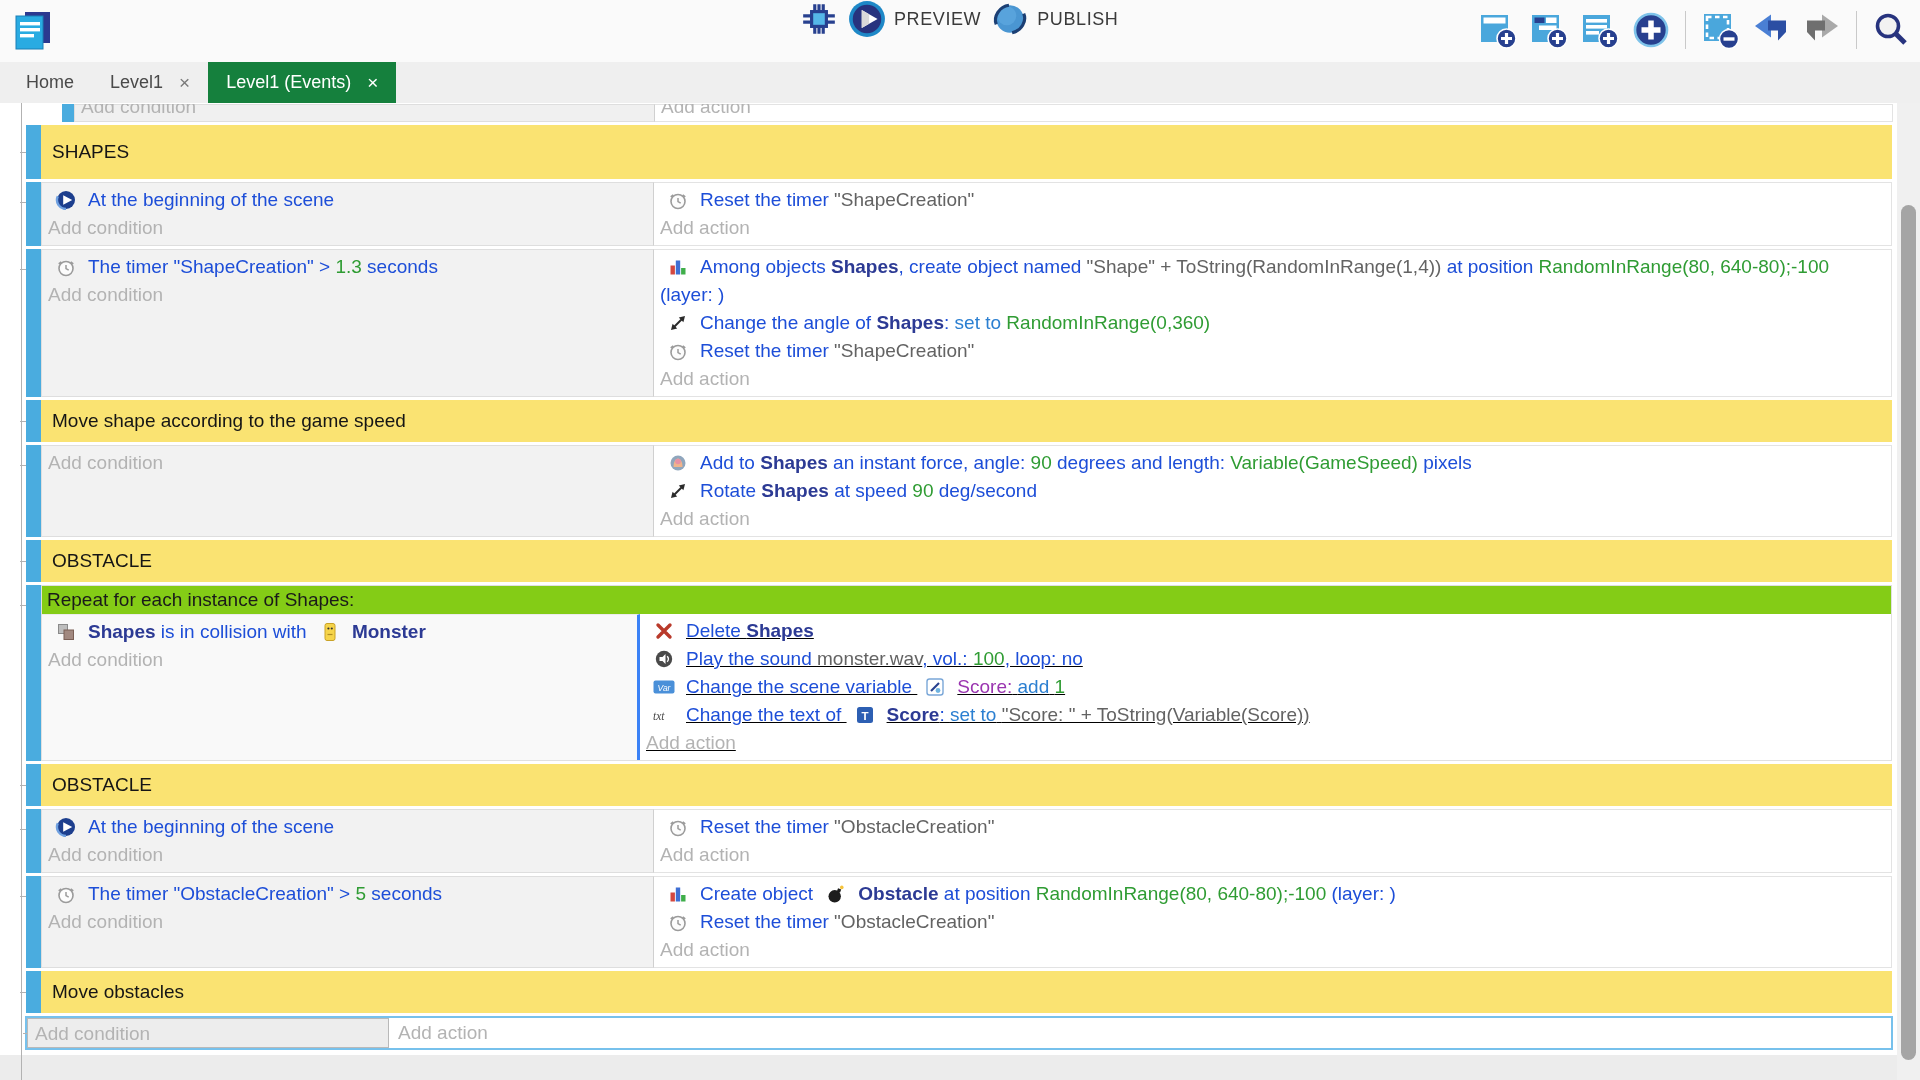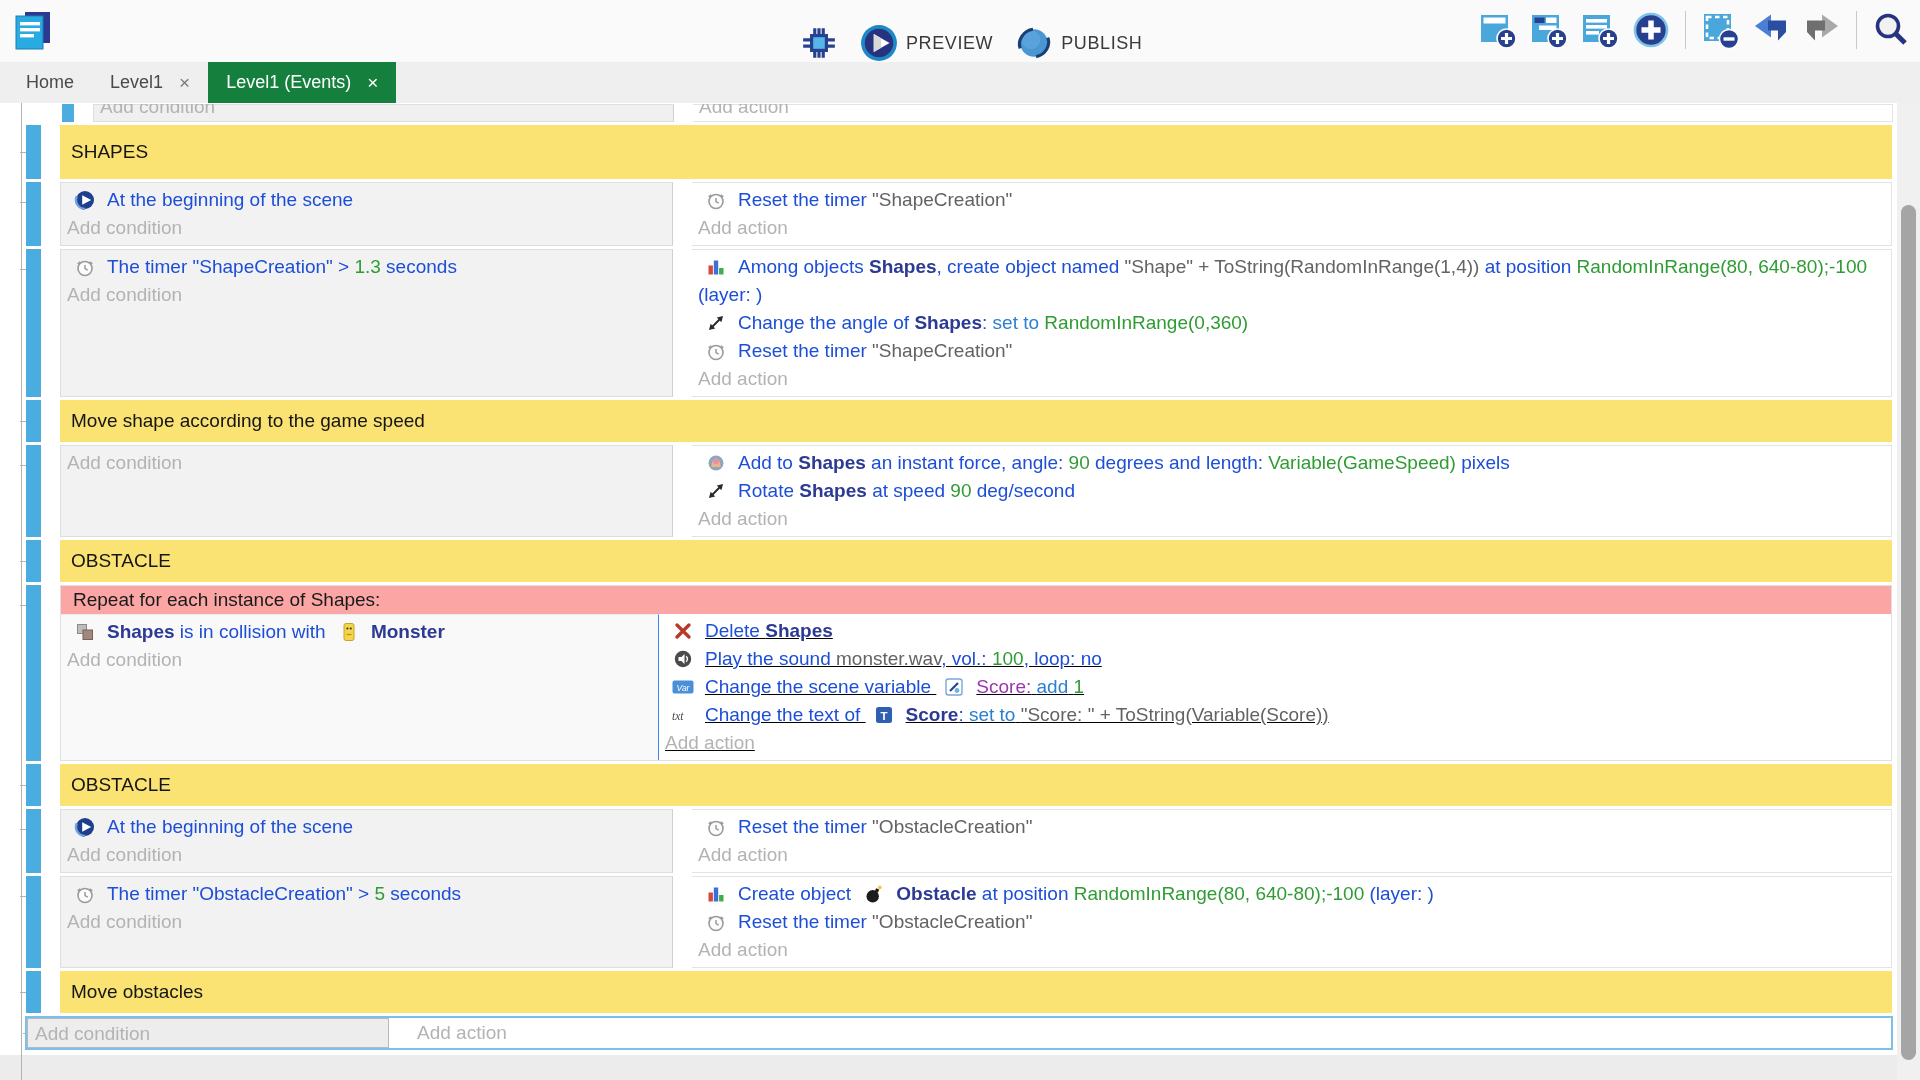--- a/index.html
+++ b/index.html
@@ -3,42 +3,42 @@
 <meta charset="utf-8">
 <style>
   * { box-sizing: border-box; }
   html,body { margin:0; padding:0; width:1920px; height:1080px; overflow:hidden;
               font-family:"Liberation Sans", sans-serif; background:#fff; }
 
   
   .toolbar { position:absolute; top:0; left:0; right:0; height:62px; background:#fafafa; }
   .logo { position:absolute; left:12px; top:10px; width:42px; height:42px; cursor:pointer; }
   .logo svg { width:100%; height:100%; }
-  .center-tools { position:absolute; left:800px; top:0; height:62px; display:flex; align-items:flex-end; gap:22px; }
+  .center-tools { position:absolute; left:800px; top:0; height:62px; display:flex; align-items:flex-start; gap:10px; }
   .tool-ic { width:38px; height:38px; display:inline-block; }
   .tool-ic svg { width:100%; height:100%; }
   .tool-btn { display:flex; align-items:center; gap:8px; cursor:pointer; }
   .tool-label { font-size:18px; color:#3a3a3a; letter-spacing:.6px; }
   .right-tools { position:absolute; right:10px; top:11px; display:flex; align-items:center; gap:13px; }
   .vsep { width:1px; height:38px; background:#c9c9c9; margin:0 2px; }
 
   
   .tabbar { position:absolute; top:62px; left:0; right:0; height:41px; background:#efefef;
             display:flex; align-items:stretch; padding-left:8px; }
   .tab { display:flex; align-items:center; gap:16px; padding:0 18px; font-size:18px; color:#4a4a4a; cursor:pointer; }
   .tab.active { background:#15803d; color:#fff; }
   .tab .x { font-size:19px; line-height:19px; color:#7a7a7a; cursor:pointer; }
   .tab.active .x { color:#fff; }
 
   
   .sheet { position:absolute; top:103px; left:0; right:0; bottom:0; background:#ececec; overflow:hidden; }
   .rows { background:#fff; width:1897px; padding-top:1px; padding-bottom:2px; }
   .rail { position:absolute; left:21px; top:0; bottom:0; width:1px; background:#b2b2b2; }
 
-  .grow, .erow, .selrow, .cliprow { position:relative; margin:0 0 3px 26px; width:1866px; display:flex;gap:19px; }
+  .grow, .erow, .selrow, .cliprow { position:relative; margin:0 0 3px 26px; width:1866px; display:flex; }
   .grow::before, .erow::before, .selrow::before, .cliprow::before {
     content:''; position:absolute; left:-6px; top:20px; width:6px; height:1px; background:#b2b2b2; }
   .grow::before { top:50%; }
   .selrow::before { left:-4px; width:4px; top:50%; }
 
   .bar { width:15px; background:#4aacdf; flex:none; cursor:pointer; }
   .glabel { flex:1; background:#fae372; display:flex; align-items:center; padding-left:11px;
             font-size:19px; color:#151515; }
   .grow { height:42px; }
   .grow.tall { height:54px; }
@@ -54,23 +54,23 @@
   .s-val   { color:#2f9c33; }
   .s-kw    { color:#2b7fd1; }
   .s-str   { color:#636363; }
   .s-var   { color:#9a35b0;text-align:right; }
 
   .ic { display:inline-block; width:36px; height:20px; vertical-align:-4px; margin-right:4px; }
   .ic svg { width:100%; height:100%; }
 
   
   .fmain { flex:1; display:flex; flex-direction:column; border:1px solid #e0e0e0; background:#fff; }
-  .fhead { font-size:19px; line-height:28px; color:#1a1a1a; padding-left:12px; background:#fca5a5; }
+  .fhead { font-size:19px; line-height:28px; color:#1a1a1a; padding-left:5px; background:#84cc16; }
   .fcells { display:flex; }
-  .fcells .cond { width:598px; background:#f9f9f9; border:none; border-right:1px solid #3b82f6; border-top:1px solid #ececec; }
+  .fcells .cond { width:598px; background:#f9f9f9; border:none; border-right:3px solid #3b82f6; border-top:1px solid #ececec; }
   .fcells .act { border:none;text-decoration:underline; }
 
   
   .cliprow { margin-left:62px; width:1831px; height:18px; overflow:hidden; }
   .cliprow::before { display:none; }
   .cliprow .bar { width:12px; }
   .cliprow .cond { width:581px; background:#f0f0f0; padding-top:0; padding-bottom:0; }
   .cliprow .act { padding-top:0; padding-bottom:0; }
   .cliprow .ph { margin-top:-12px; }
 

